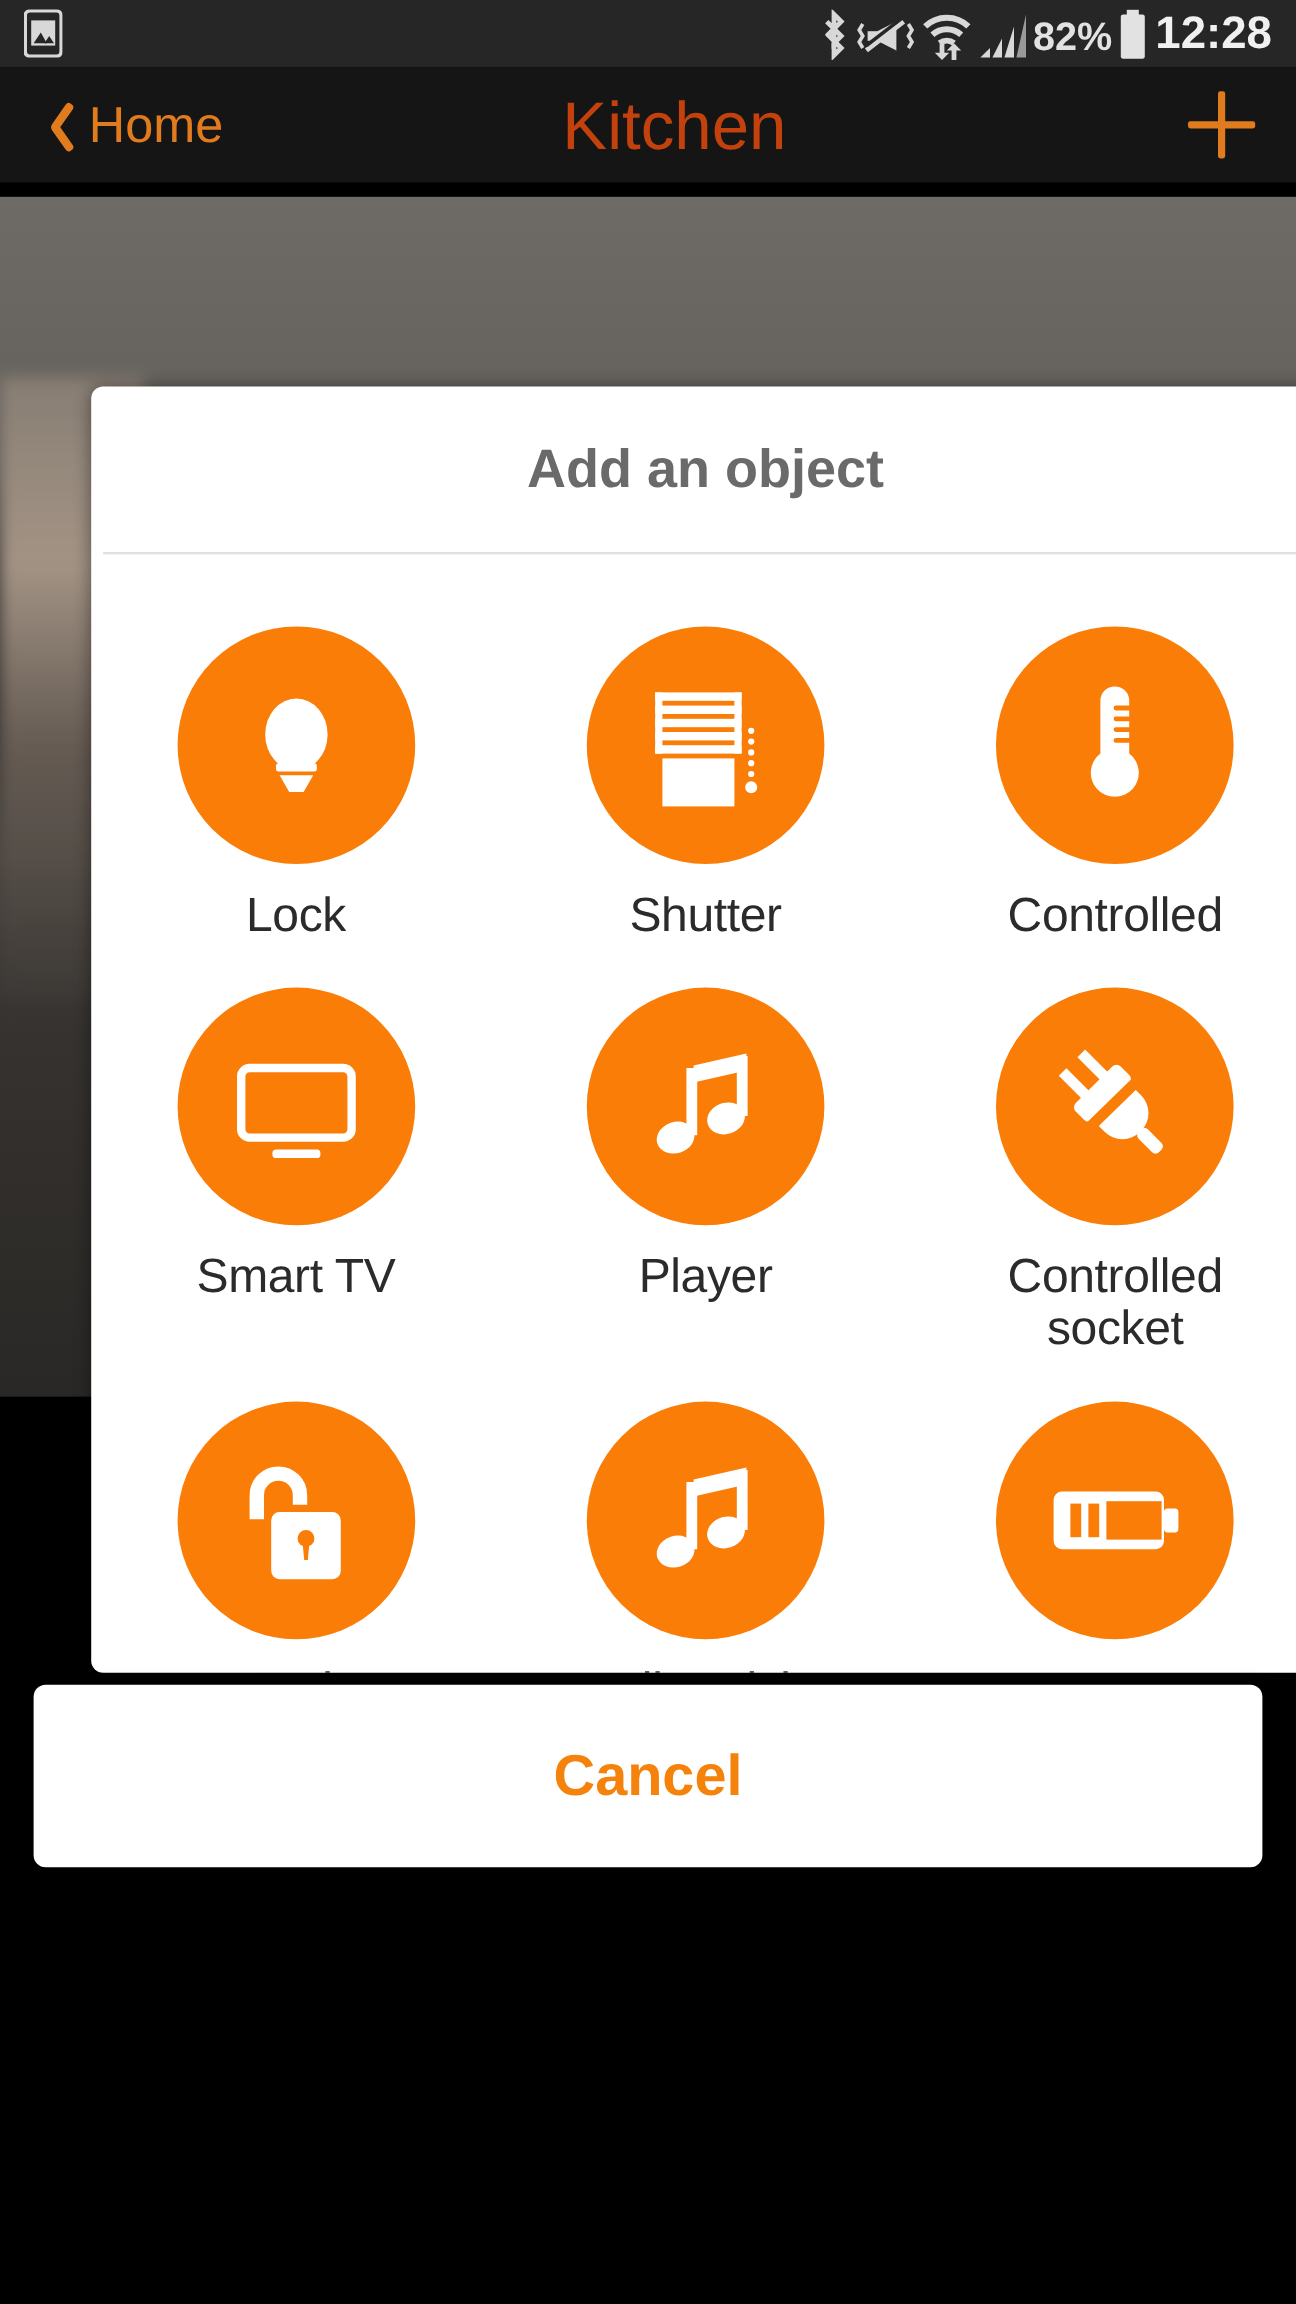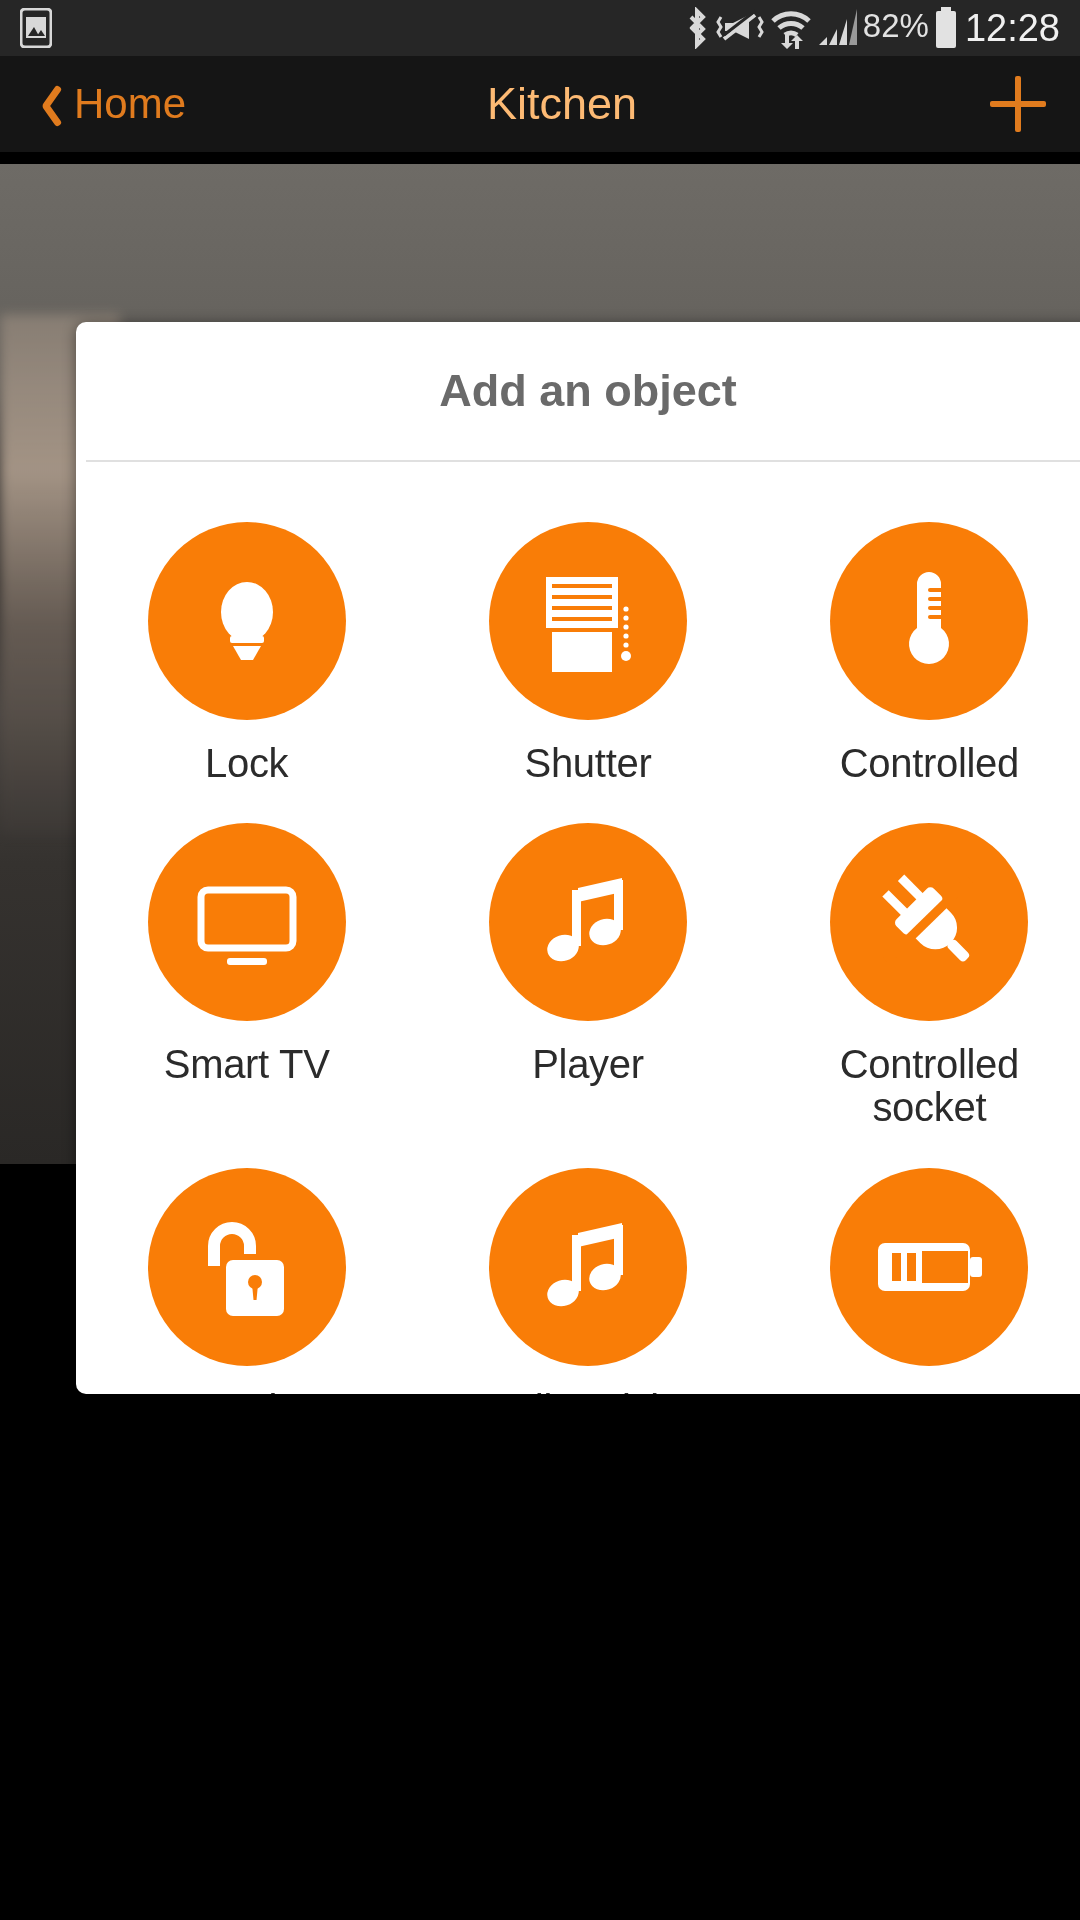--- a/index.html
+++ b/index.html
@@ -10,42 +10,42 @@
   }
   #screen { position:relative; width:1080px; height:1920px; overflow:hidden; }
 
   
   #statusbar{
     position:absolute; top:0; left:0; width:1080px; height:56px;
     background:#262626; display:flex; align-items:center;
     padding:0 20px; color:#d8d8d8;
   }
   #statusbar .left{ display:flex; align-items:center; gap:14px; }
-  #statusbar .right{ margin-left:auto; display:flex; align-items:flex-start; gap:4px; }
+  #statusbar .right{ margin-left:auto; display:flex; align-items:flex-end; gap:4px;font-weight:bold; }
   .sb-ico{ display:block; }
   .sb-text{ font-size:33px; color:#e2e2e2; letter-spacing:0px; font-family:"Liberation Sans", sans-serif; }
   .sb-clock{ font-size:38px; color:#f0f0f0; margin-left:2px; }
 
   
   #appbar{
     position:absolute; top:56px; left:0; width:1080px; height:96px;
     background:#151515; display:flex; align-items:center; padding:0 34px;
   }
   #back-group{ display:flex; align-items:center; gap:14px; }
   .chev{ width:26px; height:44px; position:relative; }
   .chev::before, .chev::after{
     content:""; position:absolute; left:7px; width:7px; height:26px;
     background:#e07b1e; border-radius:3px;
   }
   .chev::before{ top:0px;  transform:rotate(35deg); transform-origin: bottom center;}
   .chev::after { top:22px; transform:rotate(-35deg); transform-origin: top center;}
   #back-label{ color:#e07b1e; font-size:42px; font-weight:300; }
   #appbar-title{
     position:absolute; left:0; width:1080px; text-align:center;
-    color:#fdba74; font-size:45px; font-weight:300; pointer-events:none;padding-left:44px;
+    color:#c2410c; font-size:56px; font-weight:300; pointer-events:none;padding-left:44px;
   }
   #add-btn{ margin-left:auto; position:relative; width:56px; height:56px; }
   #add-btn::before, #add-btn::after{
     content:""; position:absolute; background:#e07b1e; border-radius:2px;
   }
   #add-btn::before{ left:0; top:25px; width:56px; height:6px; }
   #add-btn::after { top:0; left:25px; height:56px; width:6px; }
 
   
   #wallpaper{
@@ -318,14 +318,17 @@
             <rect x="37" y="36" width="9" height="28" fill="#F97D07"></rect>
             <rect x="52" y="34" width="46" height="32" fill="#F97D07"></rect>
           </svg>
         </div>
         <div class="cell-label">Energy</div>
       </div>
 
     </div>
   </div>
 
+  <div id="cancel">
+    <span id="cancel-label">Cancel</span>
+  </div>
 
 </div>
 
 </body></html>

